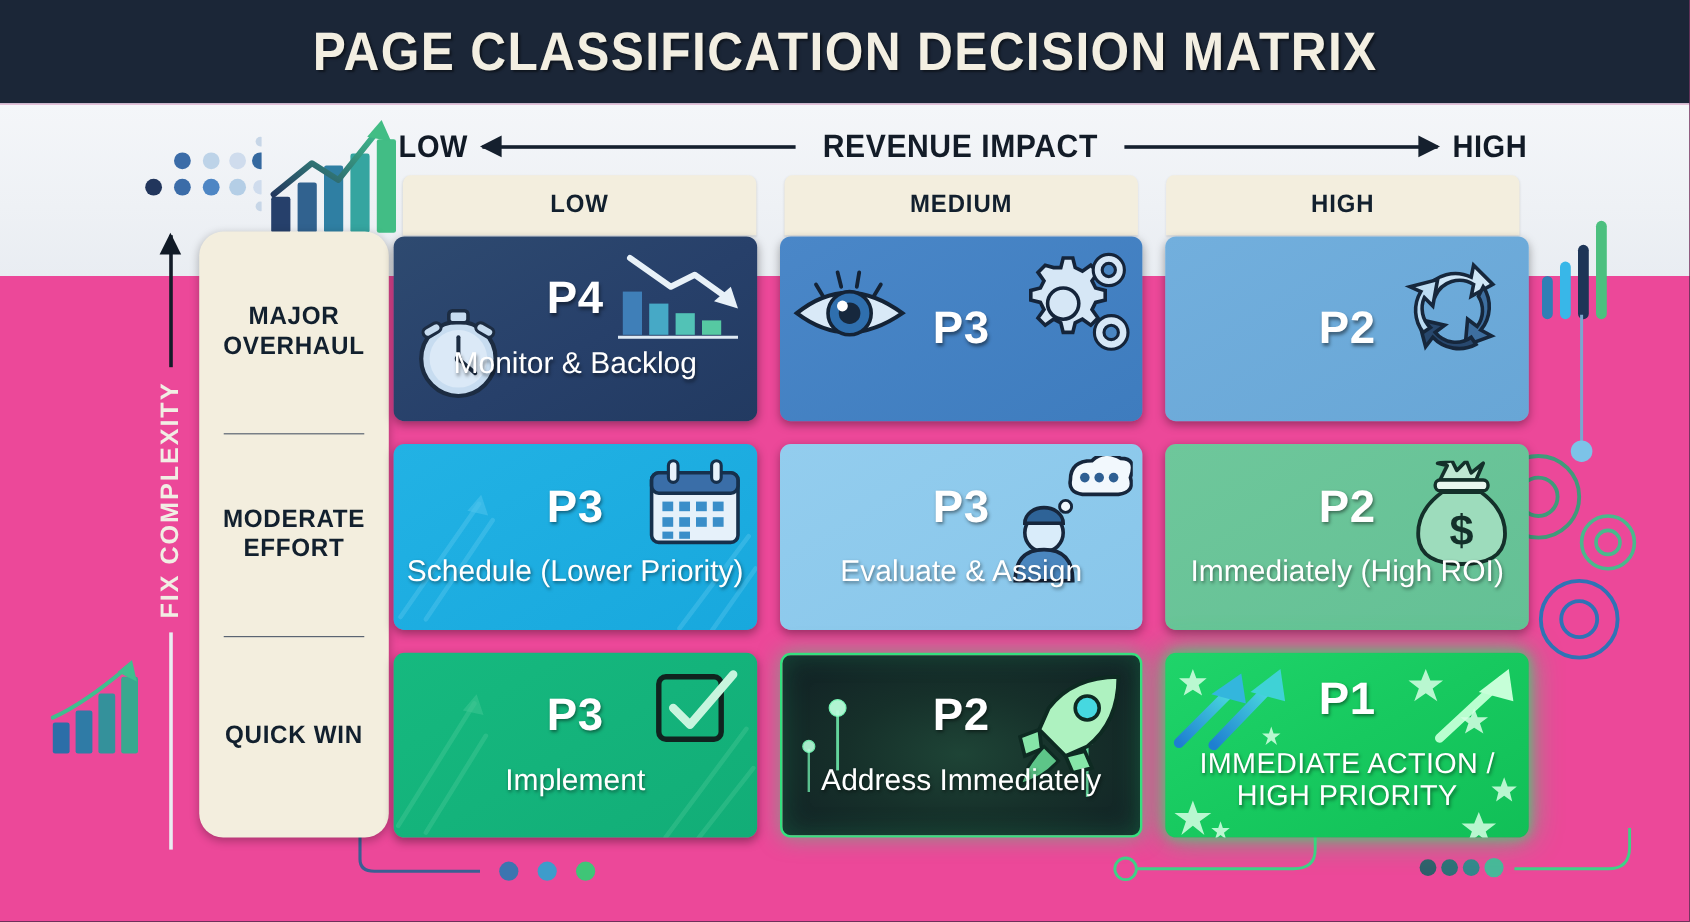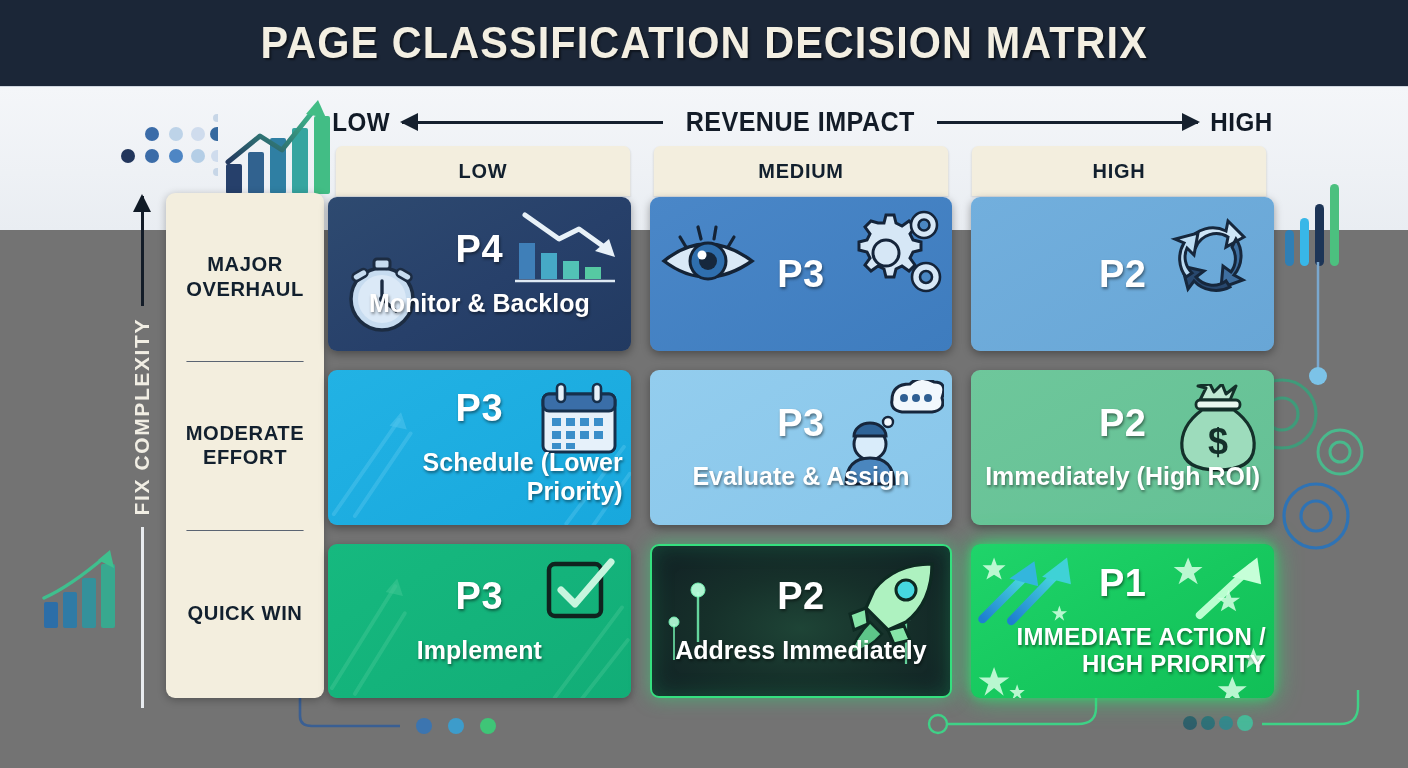--- a/index.html
+++ b/index.html
@@ -2,21 +2,21 @@
 <html><head>
 <meta charset="utf-8">
 <style>
   * { box-sizing: border-box; margin: 0; padding: 0; }
   html, body {
     width: 1408px; height: 768px;
     background: #1a2433;
     font-family: "Liberation Sans", sans-serif;
     overflow: hidden;
   }
-  .stage { position: relative; width: 1408px; height: 768px; background: #737373; overflow: hidden; }
+  .stage { position: relative; width: 1408px; height: 768px; background: #ec4899; overflow: hidden; }
 
   
   .titlebar {
     position: absolute; left: 0; top: 0; width: 1408px; height: 86px;
     background: #1b2troubled; background: #1b2637;
     display: flex; align-items: center; justify-content: center;
   }
   .title-text {
     font-family: "Liberation Sans Narrow", "Liberation Sans", sans-serif;
     font-size: 45px; font-weight: bold; letter-spacing: 1.2px;
@@ -91,21 +91,21 @@
     flex: 0 0 auto; padding: 12px 0;
     writing-mode: vertical-rl; transform: rotate(180deg);
     font-size: 21px; font-weight: bold; color: #f1eee4;
     letter-spacing: 1.6px; white-space: nowrap;
   }
   .vline-bot { width: 3px; flex: 1; background: #e9ecf0; }
 
   
   .rowpanel {
     position: absolute; left: 166px; top: 193px; width: 158px; height: 505px;
-    background: #f3eede; border-radius: 9px;
+    background: #f3eede; border-radius: 20px;
     display: flex; flex-direction: column;
     box-shadow: 0 2px 8px rgba(0,0,0,.28);
     overflow: hidden;
   }
   .rowlabel {
     flex: 1; display: flex; align-items: center; justify-content: center;
     text-align: center; padding: 4px 8px; position: relative;
     font-size: 21px; font-weight: bold; color: #12202e;
     line-height: 1.18; letter-spacing: .6px; transform: scaleX(.96);
   }
@@ -124,21 +124,21 @@
     position: relative; border-radius: 9px; overflow: hidden;
     display: flex; align-items: center; justify-content: center;
     box-shadow: 0 3px 8px rgba(0,0,0,.35);
   }
   .cell-text {
     position: relative; z-index: 4; text-align: center; color: #ffffff;
     text-shadow: 1px 2px 3px rgba(0,0,0,.45);
     padding: 0 8px;
   }
   .p-code { font-size: 38px; font-weight: bold; line-height: 1.02; letter-spacing: .5px; }
-  .p-desc { font-size: 25px; font-weight: bold; line-height: 1.15; margin-top: 20px; text-align: right; }
+  .p-desc { font-size: 25px; font-weight: normal; line-height: 1.15; margin-top: 20px; }
   .p-desc.caps { font-size: 24px; letter-spacing: .3px; }
 
   
   .c-navy   { background: linear-gradient(150deg,#2e4a70 0%, #27406a 55%, #223a61 100%); }
   .c-blue   { background: linear-gradient(150deg,#4a87c8 0%, #3e7cbe 100%); }
   .c-blue2  { background: linear-gradient(150deg,#72afdd 0%, #68a6d6 100%); }
   .c-cyan   { background: linear-gradient(150deg,#22b2e4 0%, #18a8dd 100%); }
   .c-sky    { background: linear-gradient(150deg,#93cdee 0%, #88c6ea 100%); }
   .c-mint   { background: linear-gradient(150deg,#6ec79b 0%, #64c095 100%); }
   .c-green  { background: linear-gradient(150deg,#16b97f 0%, #12ad77 100%); }

